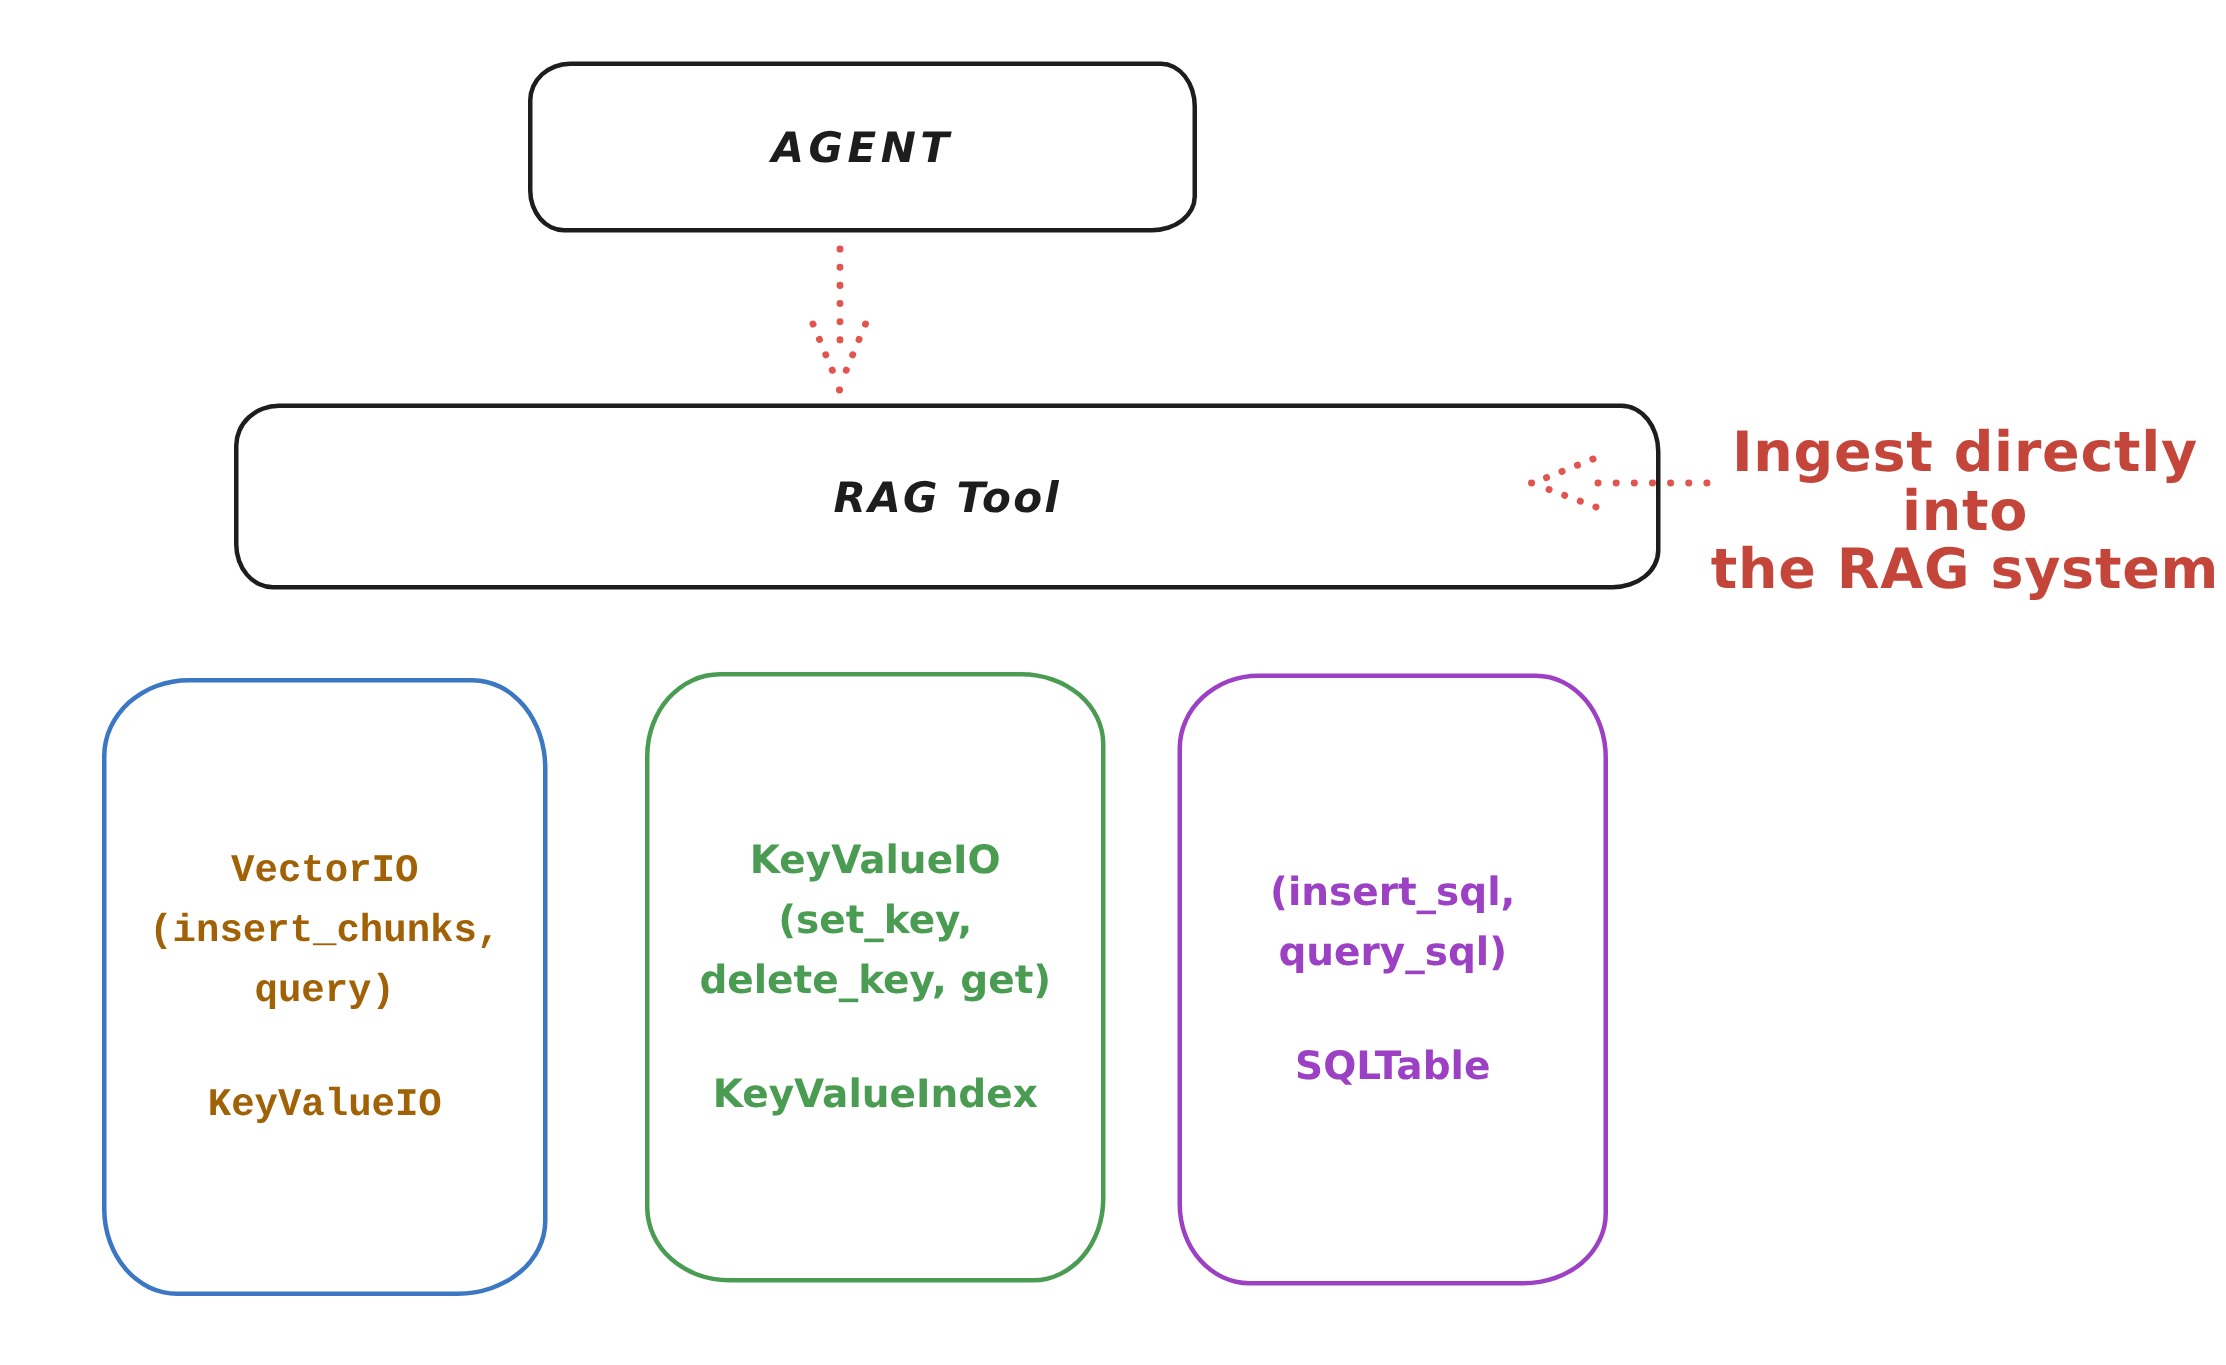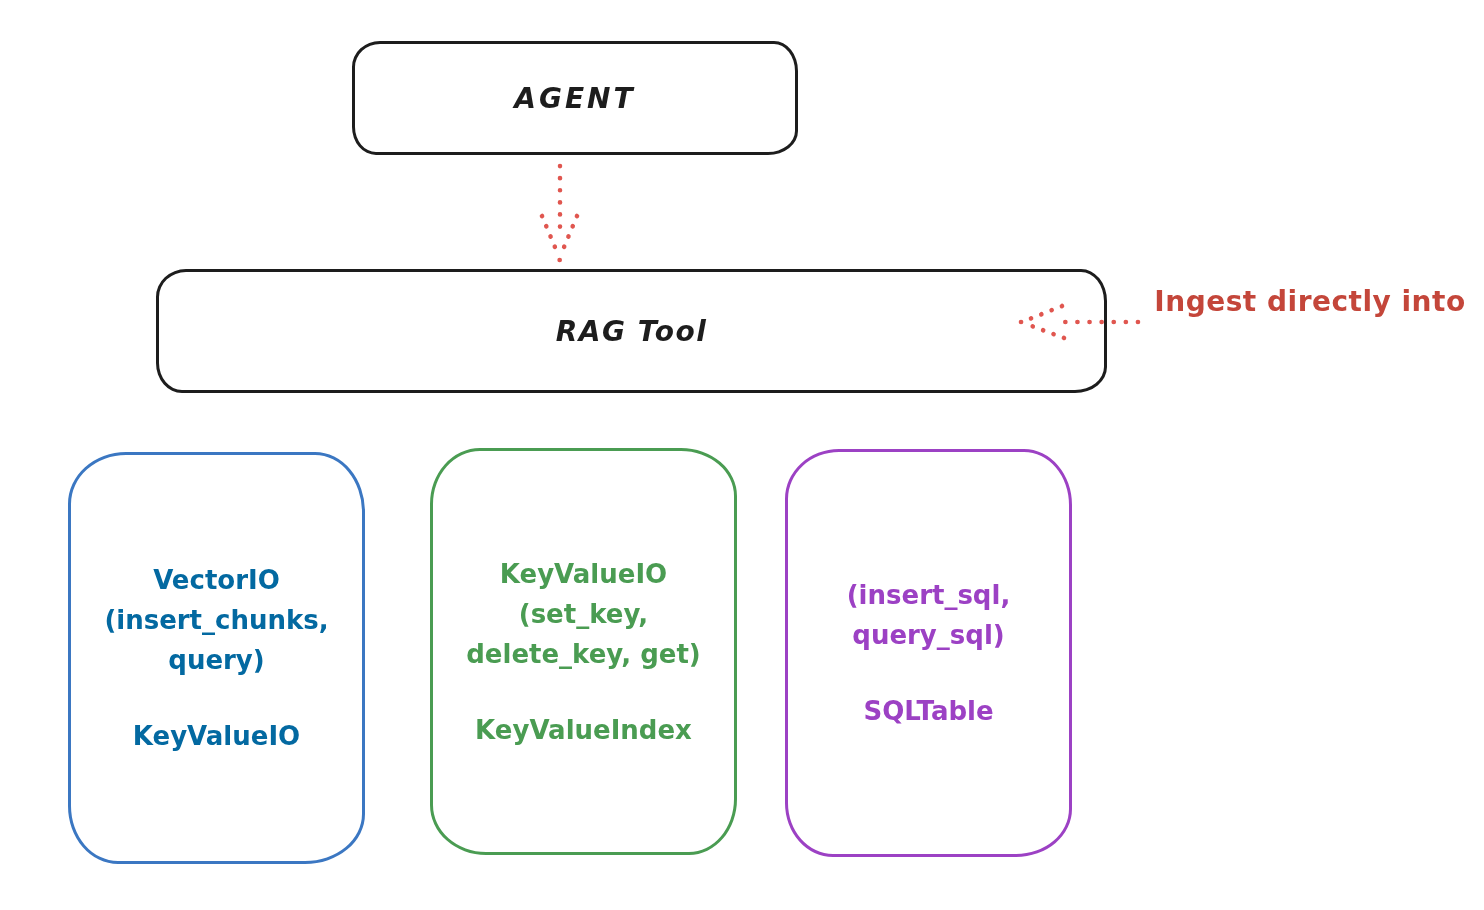--- a/index.html
+++ b/index.html
@@ -65,21 +65,21 @@
   .backend-relational {
     left: 785px; top: 449px; width: 287px; height: 408px;
     border-radius: 54px 48px 56px 48px / 50px 56px 48px 54px;
   }
   .box-gap { height: 36px; }
   
   .annotation {
     position: absolute;
     left: 1140px; top: 282px; width: 340px;
     text-align: center;
-    font-size: 28px;
+    font-size: 37px;
     font-weight: 700;
     line-height: 39px;
     letter-spacing: 0.5px;
   }
   .arrow-svg { position: absolute; }
   .arrow-svg path {
     fill: none;
     stroke-width: 4.6px;
     stroke-linecap: round;
   }
@@ -108,23 +108,24 @@
 
   <svg class="arrow-svg" style="left: 1014px; top: 300px; stroke: rgb(224, 86, 79);" width="130" height="45" viewBox="0 0 130 45">
     <path class="arrow-shaft" d="M124 22 L40 22"></path>
     <path class="arrow-arm" d="M48 6 L13 20"></path>
     <path class="arrow-arm" d="M50 38 L15 25"></path>
     <path class="arrow-arm" d="M7 22 L7.4 22"></path>
   </svg>
 
   <div class="annotation" style="color: rgb(196, 70, 58);">
     <div>Ingest directly into</div>
+    <div>the RAG system</div>
   </div>
 
-  <div class="node backend-box backend-vector" style="border-color: rgb(59, 119, 194); color: #0369a1;">
+  <div class="node backend-box backend-vector" style="border-color: rgb(59, 119, 194); color: #a16207; font-family: Liberation Mono, monospace;">
     <div>
       <div>VectorIO</div>
       <div>(insert_chunks,</div>
       <div>query)</div>
     </div>
     <div class="box-gap"></div>
     <div>KeyValueIO</div>
   </div>
 
   <div class="node backend-box backend-keyvalue" style="border-color: rgb(74, 156, 82); color: rgb(74, 156, 82);">

